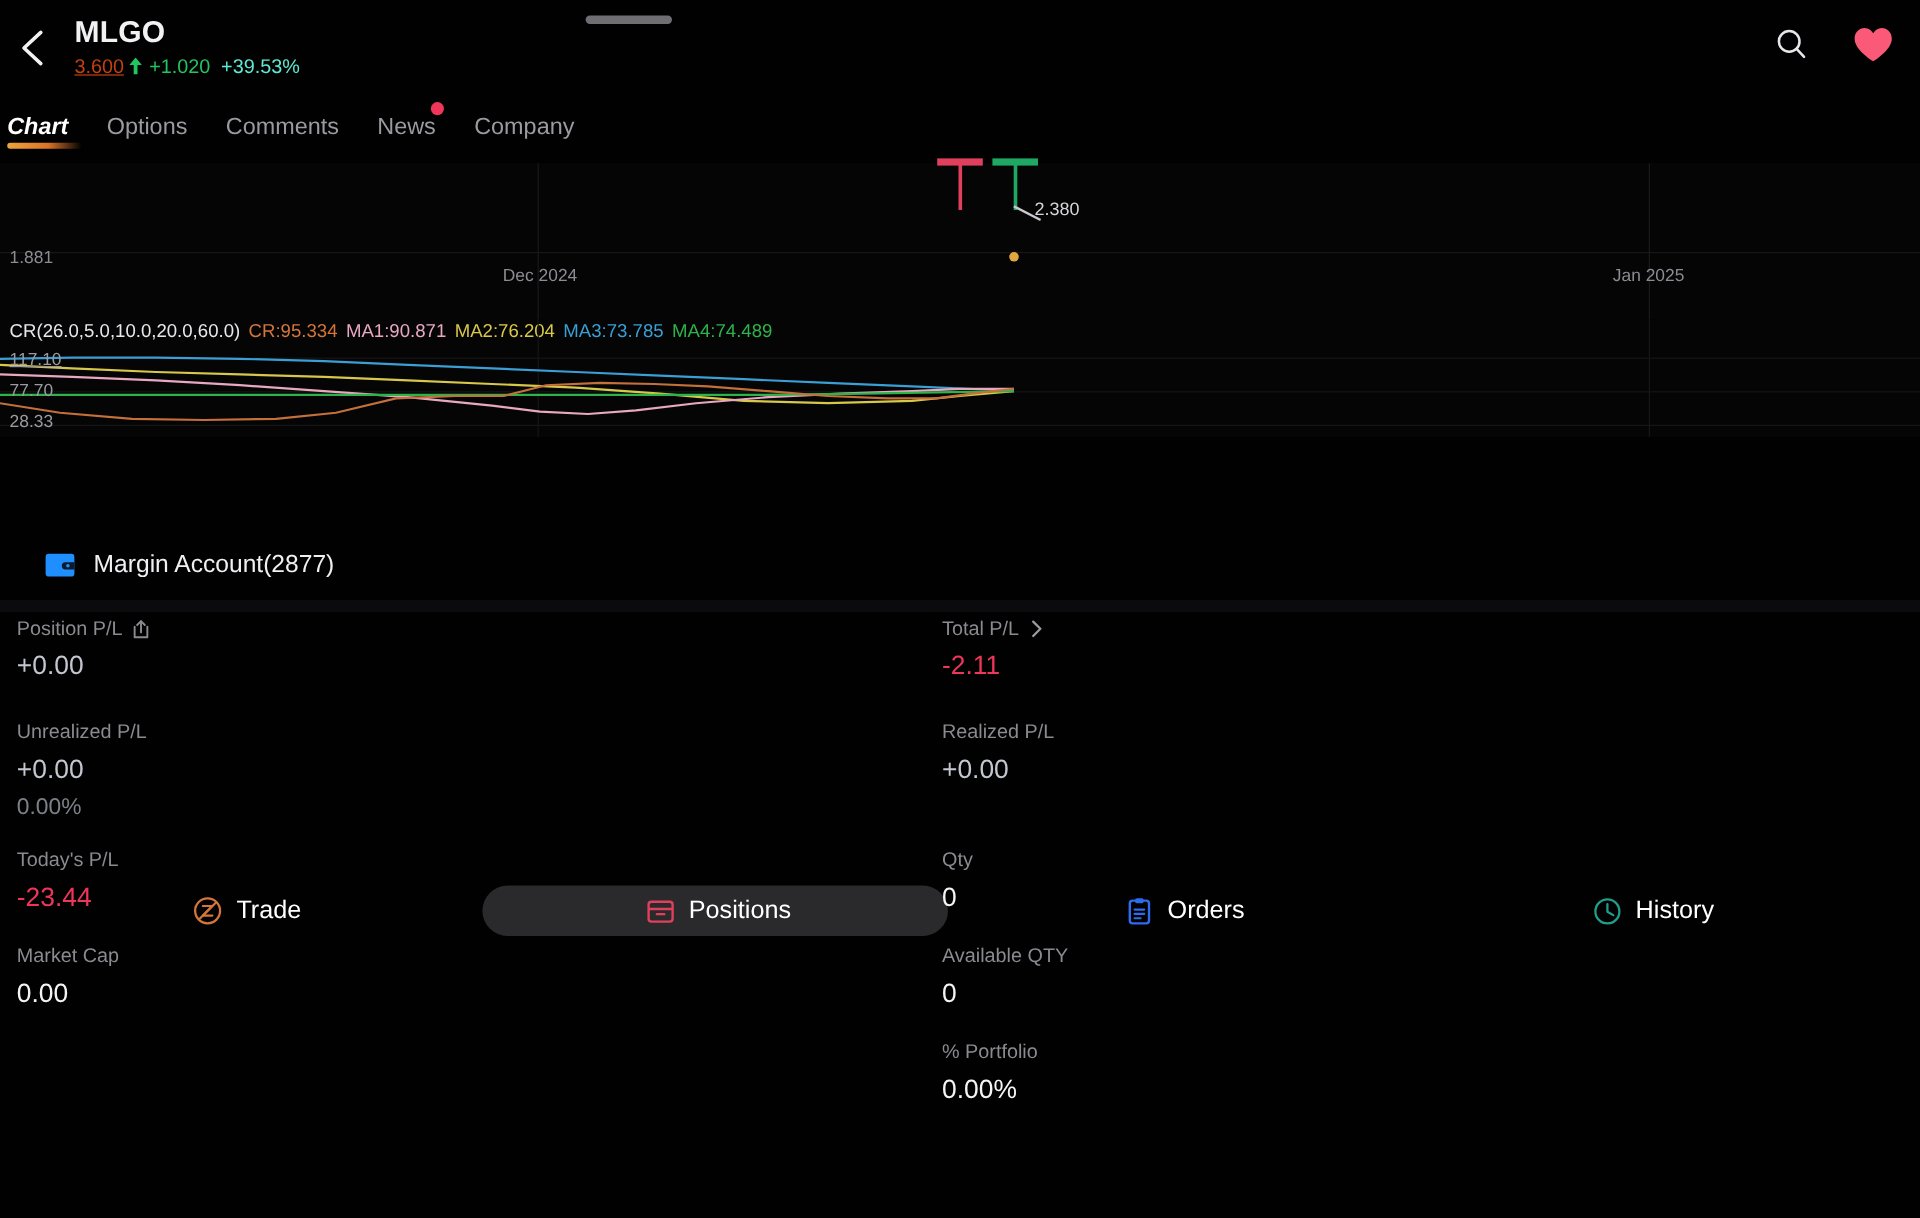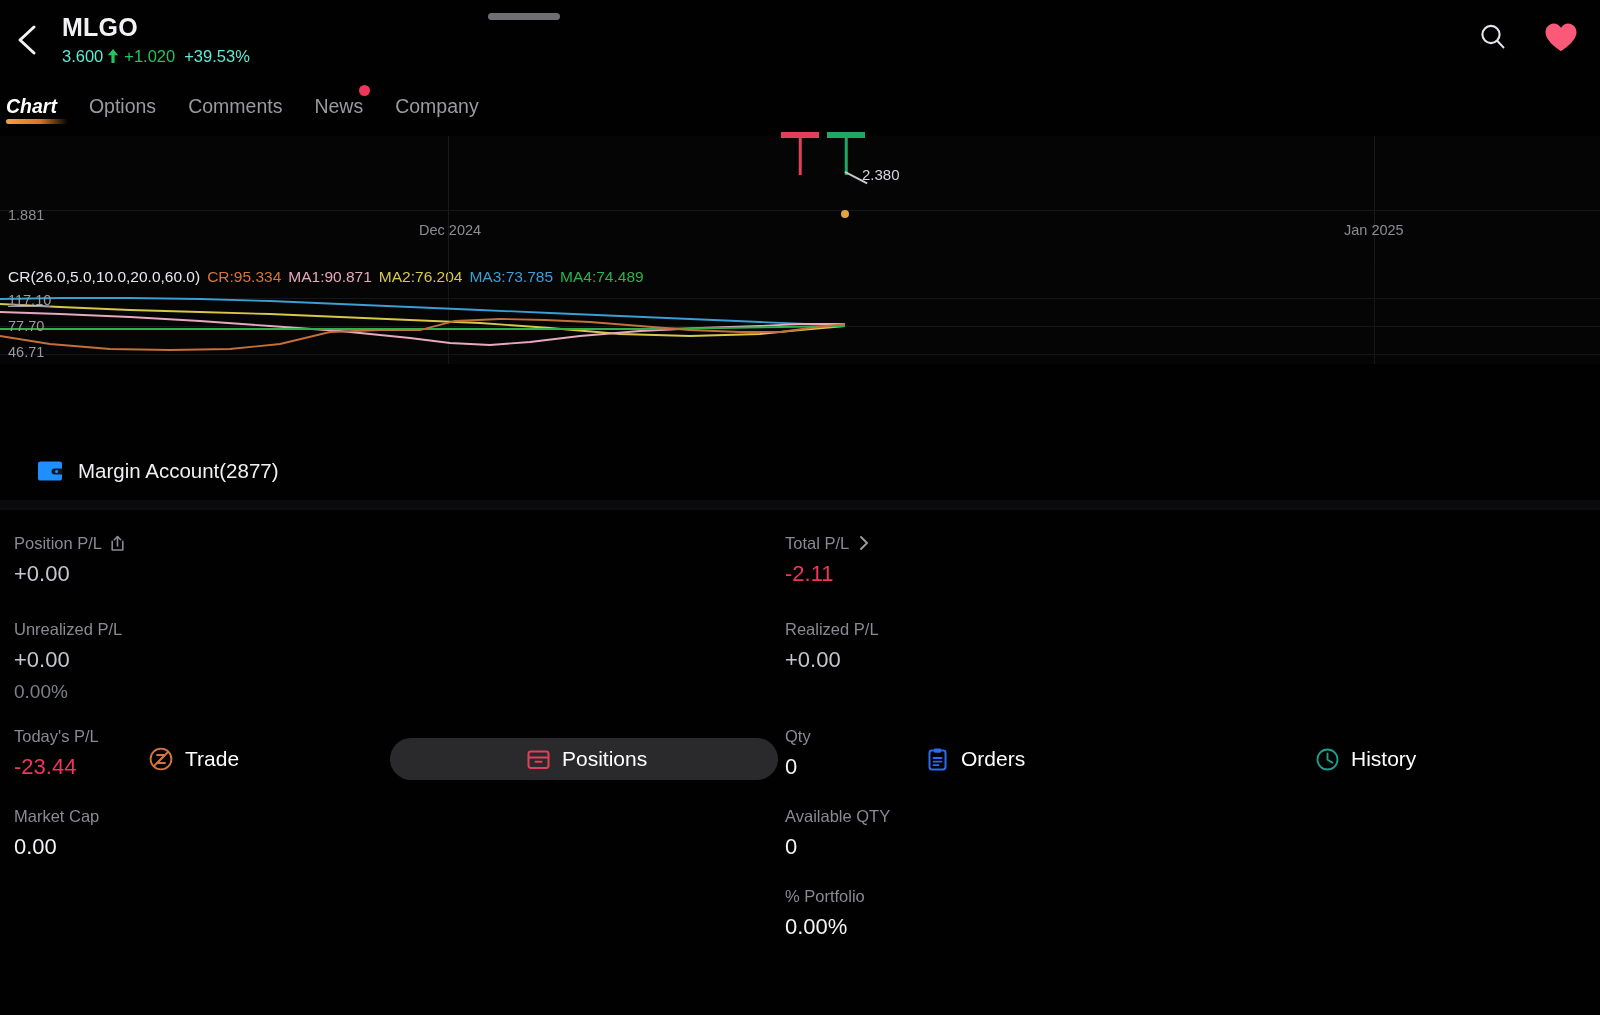--- a/index.html
+++ b/index.html
@@ -21,21 +21,21 @@
   
   .header{ position:absolute; left:0; top:0; width:1600px; height:88px; }
   .back-btn{
     position:absolute; left:6px; top:18px; width:44px; height:44px;
     display:flex; align-items:center; justify-content:center;
   }
   .back-btn svg{ display:block; }
   .sym-block{ position:absolute; left:62px; top:12px; }
   .sym-name{ font-size:25px; font-weight:bold; color:#f2f2f5; letter-spacing:.2px; line-height:30px;}
   .sym-quote{ margin-top:4px; font-size:16.5px; color:#1db954; display:flex; align-items:center; gap:0px; line-height:20px;}
-  .sym-price{ color:#5eead4; }
+  .sym-price{ color:#c2410c;text-decoration:underline; }
   .arrow-up{ display:inline-block; margin:0 5px 0 4px; position:relative; top:1px;}
   .sym-chg{ color:#22c55e; margin-right:9px;}
   .sym-pct{ color:#5eead4; }
 
   .hdr-icons{ position:absolute; right:16px; top:14px; display:flex; align-items:center; gap:22px;}
   .icon-btn{ width:46px; height:46px; display:flex; align-items:center; justify-content:center;}
 
   
   .tabs{ position:absolute; left:0; top:92px; height:42px; display:flex; align-items:flex-start; gap:0;}
   .tab{ position:relative; font-size:19.5px; color:#9a9aa0; padding:0 16px; line-height:28px; white-space:nowrap;}
@@ -76,21 +76,21 @@
   .ind-wrap{ position:absolute; left:0; top:266px; width:1600px; height:98px; background:#050506;}
   .ind-legend{ position:absolute; left:8px; top:2px; font-size:15.5px; white-space:nowrap; line-height:18px;}
   .ind-legend span{ margin-right:7px;}
   .ind-title{ color:#e8e8ec; }
   .ind-scale{ position:absolute; left:8px; font-size:14.5px; color:#9a9aa0; line-height:16px;}
   .ind-grid{ position:absolute; left:0; width:1600px; height:1px; background:#161618;}
   .ind-gridv{ position:absolute; top:0; width:1px; height:98px; background:#161618;}
   .ind-svg{ position:absolute; left:0; top:0; }
 
   
-  .seg-row{ position:absolute; left:0; top:360px; width:1304px; height:78px;}
+  .seg-row{ position:absolute; left:12px; top:360px; width:1304px; height:78px;}
   .seg-pill{
     position:absolute; left:390px; top:378px; width:388px; height:42px;
     border-radius:21px; background:#2a2a2c;
   }
   .seg{
     position:absolute; display:flex; align-items:center; gap:11px;
     font-size:21px; color:#ffffff; height:42px; top:378px;
   }
   .seg .lbl{ line-height:28px; }
   .seg-trade{ left:148px; }
@@ -100,21 +100,21 @@
 
   
   .acct-row{ position:absolute; left:0; top:444px; width:1600px; height:54px; display:flex; align-items:center;margin-left:27px; }
   .acct-ico{ margin-left:10px; width:26px; height:26px; display:flex; align-items:center; justify-content:center;}
   .acct-label{ margin-left:15px; font-size:20.5px; color:#f0f0f3; line-height:26px;}
   .divider{ position:absolute; left:0; top:500px; width:1600px; height:10px; background:#0b0b0d;}
 
   
   .stats{ position:absolute; left:0; top:514px; width:1600px; }
   .stat-row{ position:relative; width:1600px; }
-  .stat{ position:absolute;margin-top:19px; }
+  .stat{ position:absolute; }
   .stat .k{
     display:flex; align-items:center; gap:7px;
     font-size:16.5px; color:#8a8a90; line-height:20px; white-space:nowrap;
   }
   .stat .v{ margin-top:8px; font-size:22px; line-height:26px; color:#c3c6cf; }
   .stat .v.white{ color:#f4f4f6; }
   .stat .v.red{ color:#f0355a; }
   .stat .sub{ margin-top:8px; font-size:19px; line-height:22px; color:#7d8089; }
   .col-l{ left:14px; } .col-r{ left:785px; }
 </style>
@@ -228,21 +228,21 @@
 
       <polyline fill="none" stroke="#e8a8c0" stroke-width="1.8" points="0,46 60,48 130,51 200,55 270,60 340,65 410,72 450,77 490,79 530,76 580,70 640,65 700,62 760,60 800,58 845,58"></polyline>
 
       <polyline fill="none" stroke="#2db34a" stroke-width="1.8" points="0,63 80,63 160,63 240,63 320,63 400,63 480,63 560,63 640,63 720,62 780,61 845,60"></polyline>
 
       <polyline fill="none" stroke="#c4703a" stroke-width="1.8" points="0,70 50,78 110,83 170,84 230,83 280,78 330,66 380,64 420,64 455,55 500,53 545,54 590,56 640,60 690,64 740,66 780,66 810,62 845,58"></polyline>
     </svg>
 
     <div class="ind-scale" style="top:26px; text-decoration:underline;">117.10</div>
     <div class="ind-scale" style="top:52px;">77.70</div>
-    <div class="ind-scale" style="top:78px;">46.71</div>
+    <div class="ind-scale" style="top:78px;">28.33</div>
   </div>
 
   <div class="seg-row">
     <div class="seg-pill"></div>
 
     <div class="seg seg-trade">
       <svg width="26" height="26" viewBox="0 0 26 26">
         <circle cx="13" cy="13" r="10.4" fill="none" stroke="#d4763c" stroke-width="1.9"></circle>
         <path d="M9 9 H17 L9 17 H17" fill="none" stroke="#d4763c" stroke-width="1.8" stroke-linecap="round" stroke-linejoin="round"></path>
         <line x1="6" y1="20" x2="20" y2="6" stroke="#d4763c" stroke-width="1.8" stroke-linecap="round"></line>

